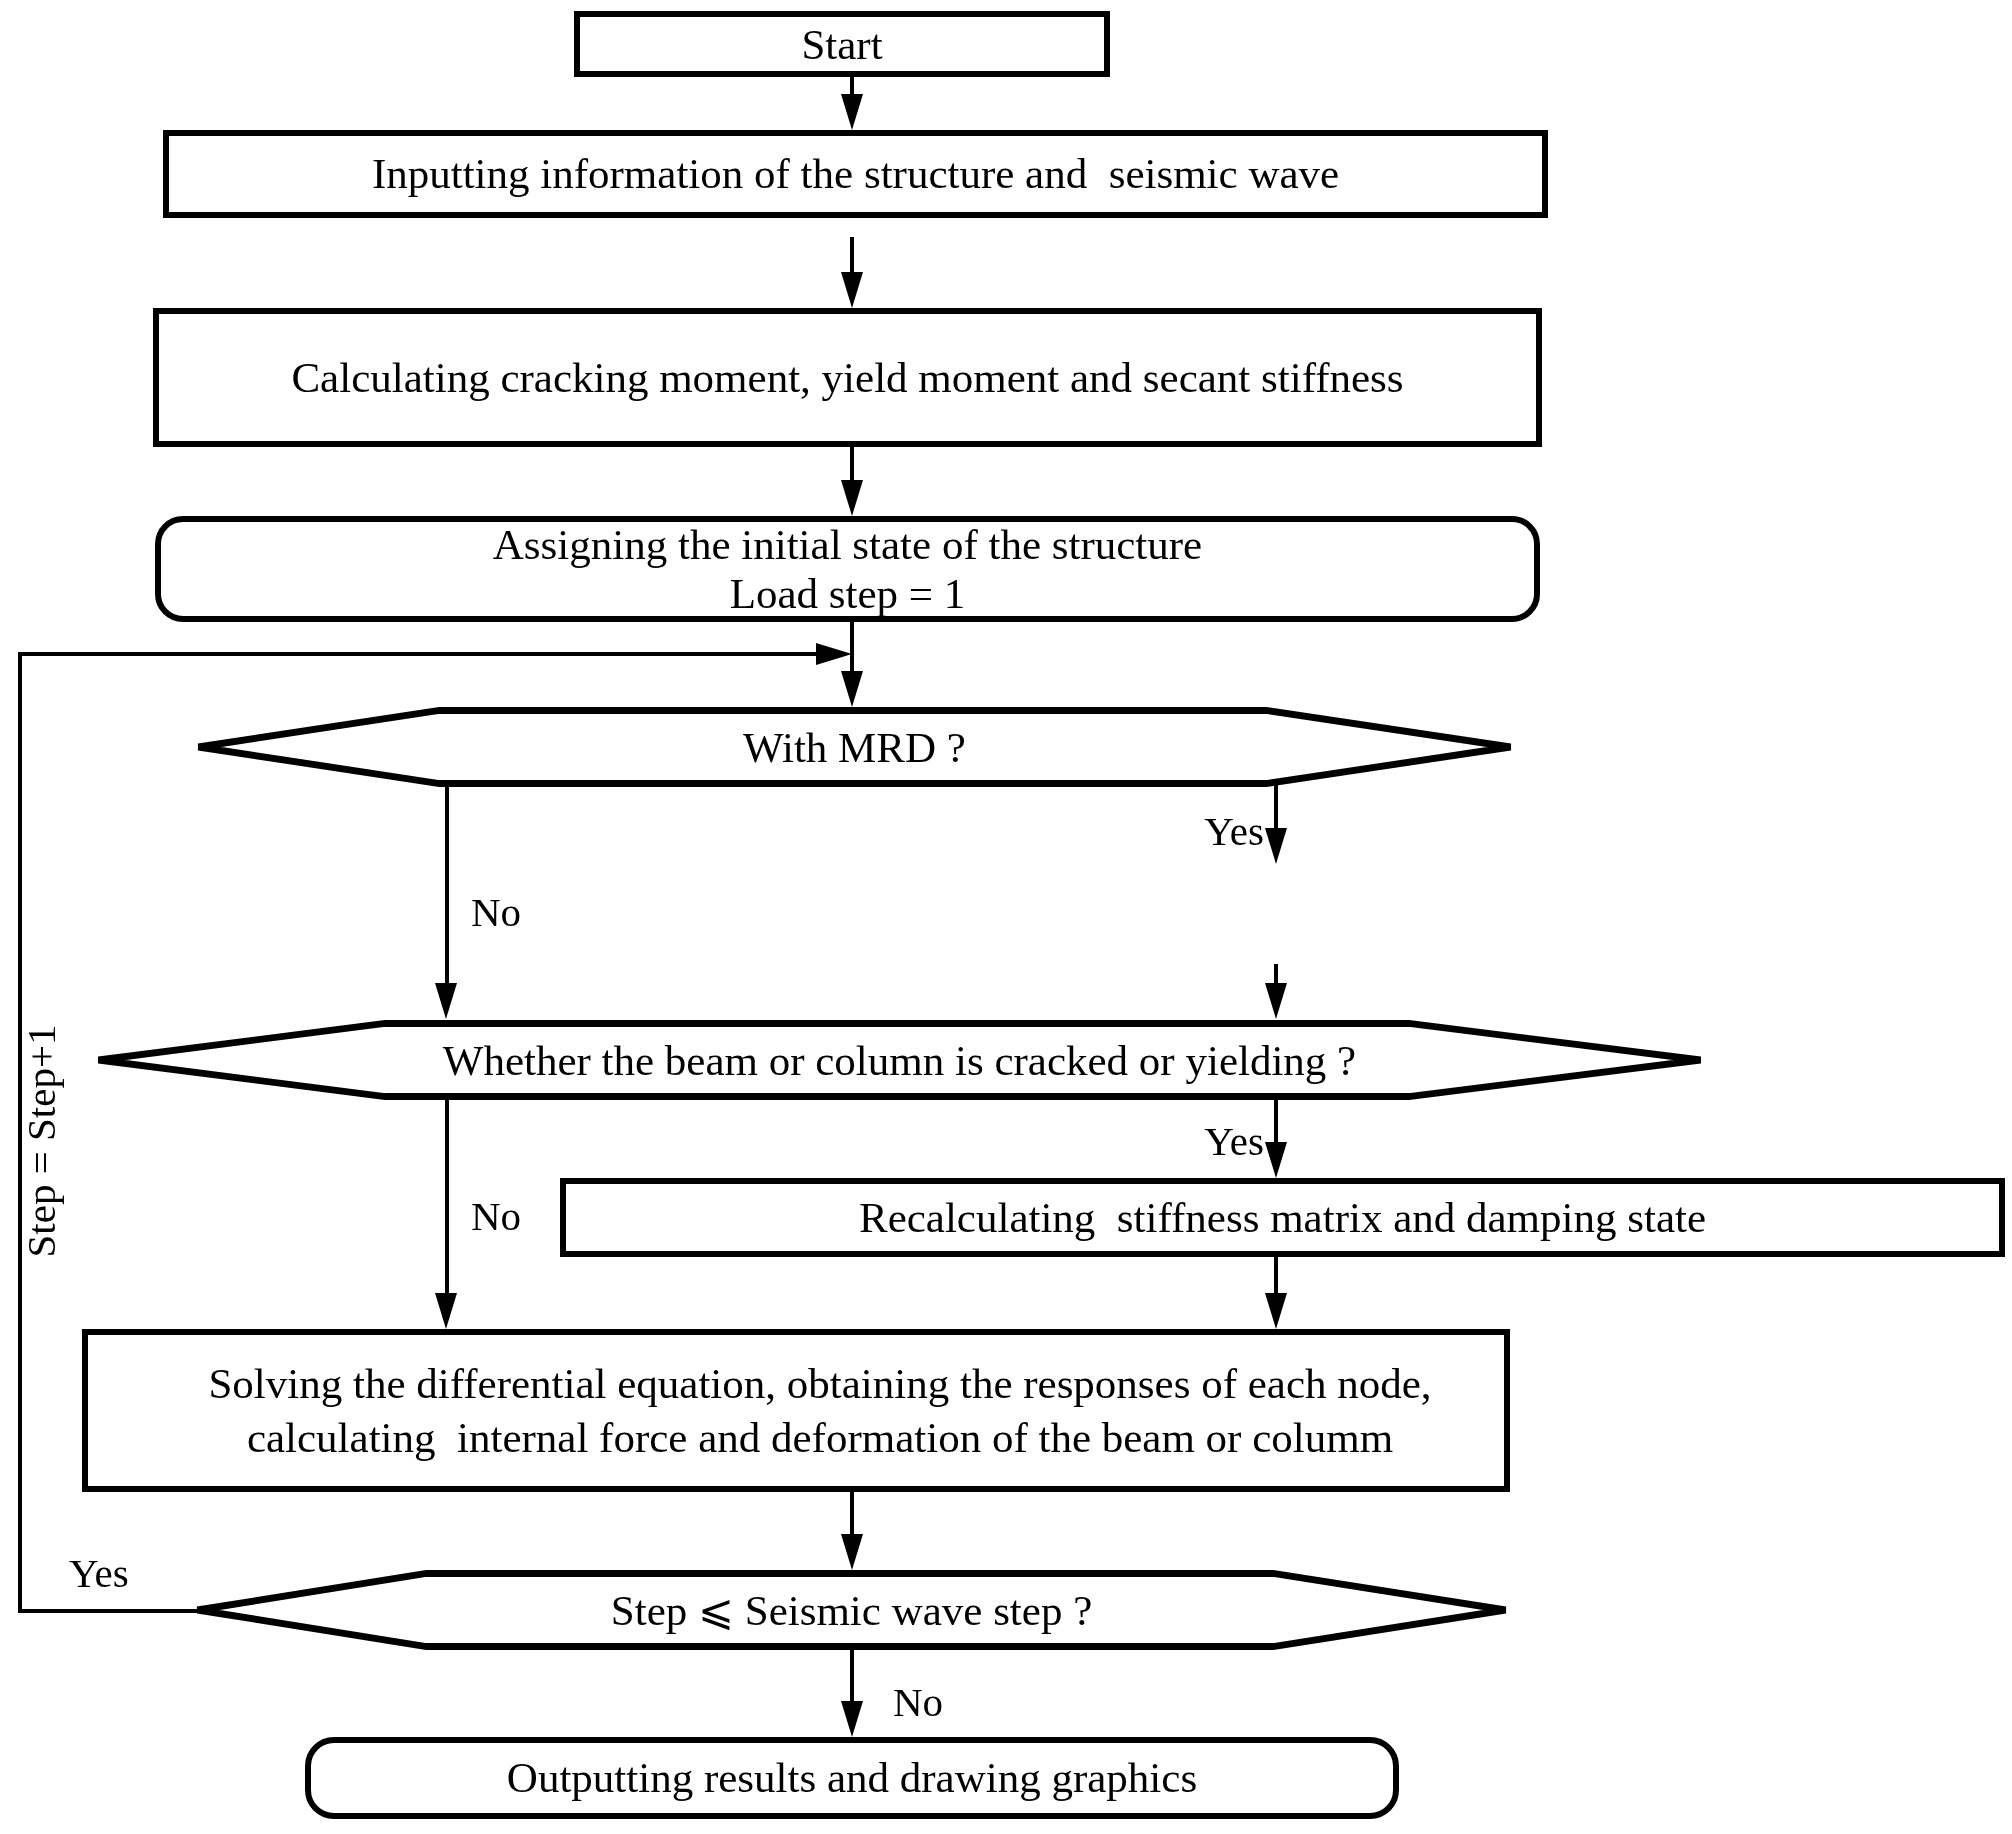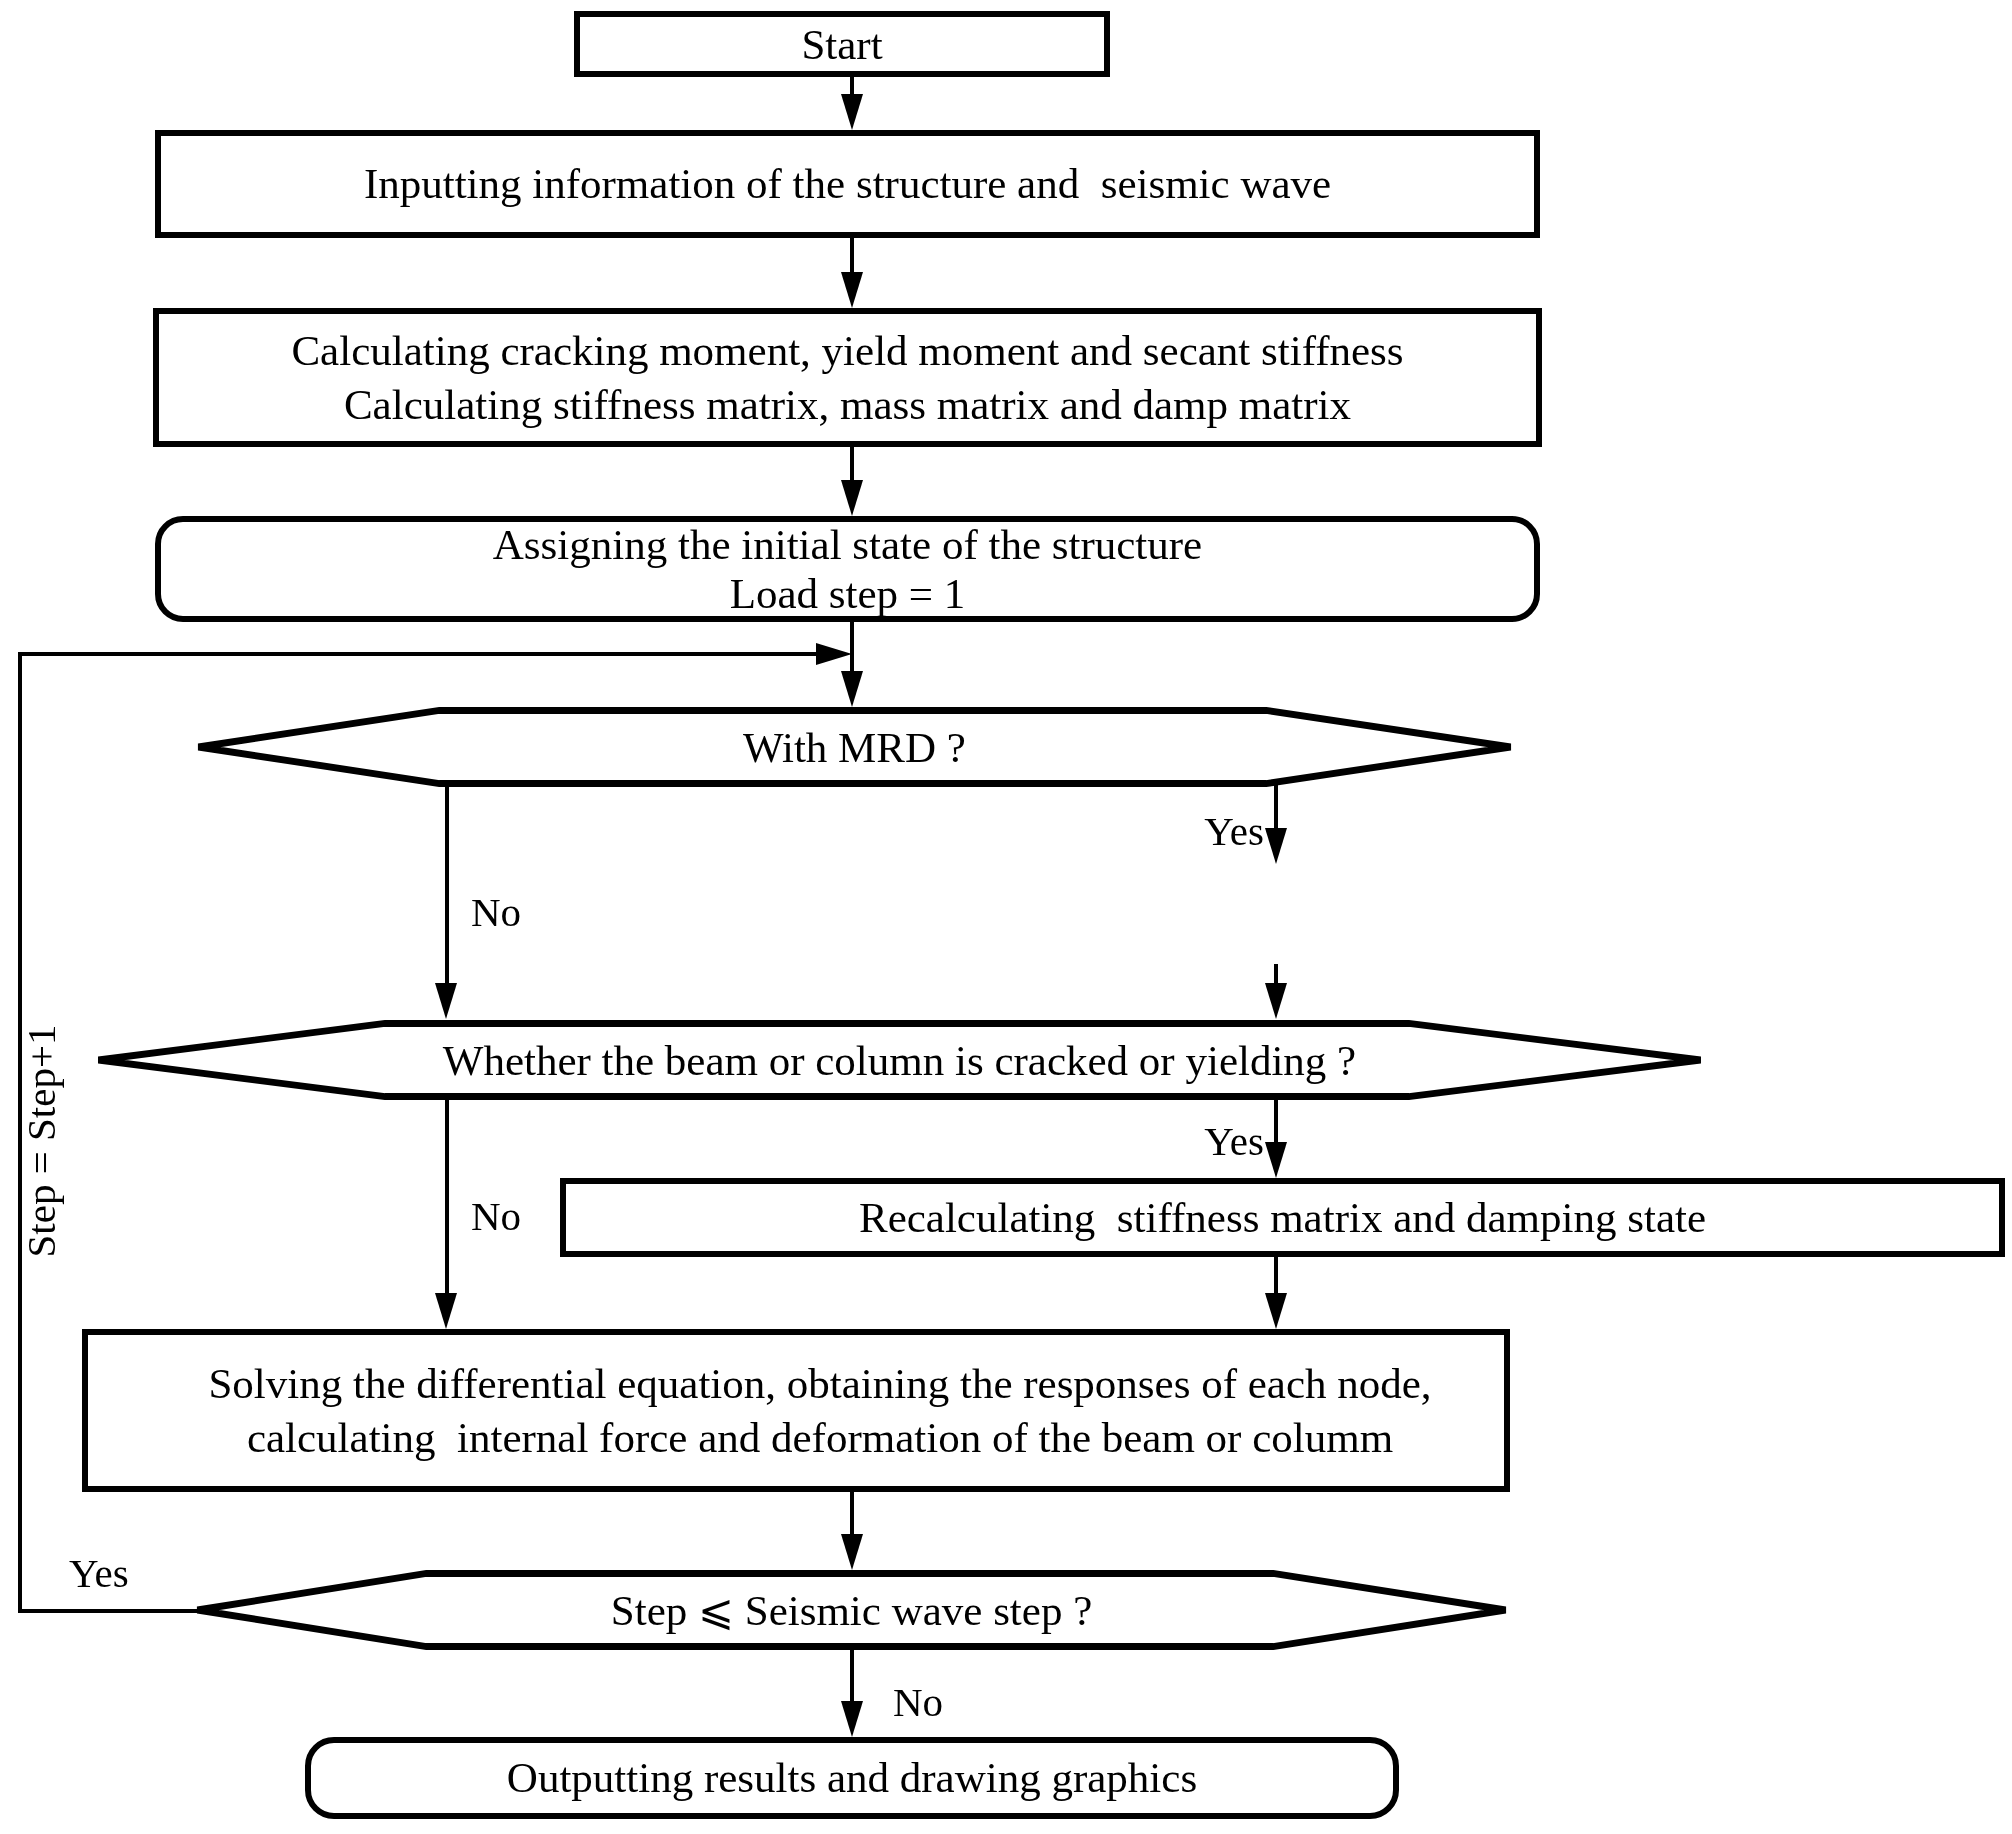--- a/index.html
+++ b/index.html
@@ -31,27 +31,26 @@
 </style>
 </head>
 <body>
 
 <div class="canvas">
 
   <div class="box" style="left:574px;top:11.2px;width:536px;height:66px;">
     <div class="ln">Start</div>
   </div>
 
-  <div class="box" style="left:155px;top:130px;width:1385px;height:108px;">
+  <div class="box" style="left:163px;top:130px;width:1385px;height:88px;">
     <div class="ln">Inputting information of the structure and  seismic wave</div>
   </div>
 
   <div class="box" style="left:153px;top:308px;width:1389px;height:139px;">
     <div class="ln">Calculating cracking moment, yield moment and secant stiffness</div>
-    <div class="ln">Calculating stiffness matrix, mass matrix and damp matrix</div>
   </div>
 
   <div class="box" style="left:155px;top:516px;width:1385px;height:106px;line-height:1.14;border-radius:28px;">
     <div class="ln">Assigning the initial state of the structure</div>
     <div class="ln">Load step = 1</div>
   </div>
 
 
   <div class="box" style="left:560px;top:1178px;width:1445px;height:79px;">
     <div class="ln">Recalculating  stiffness matrix and damping state</div>

